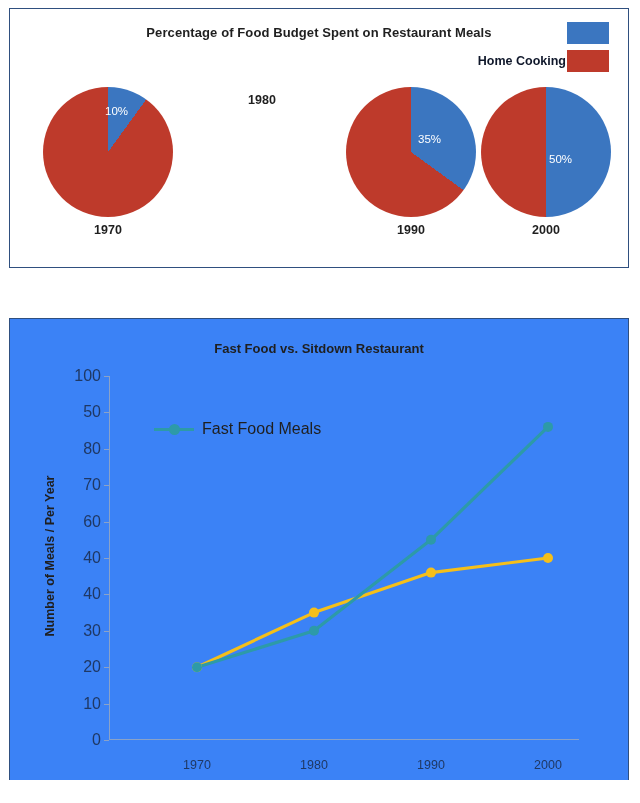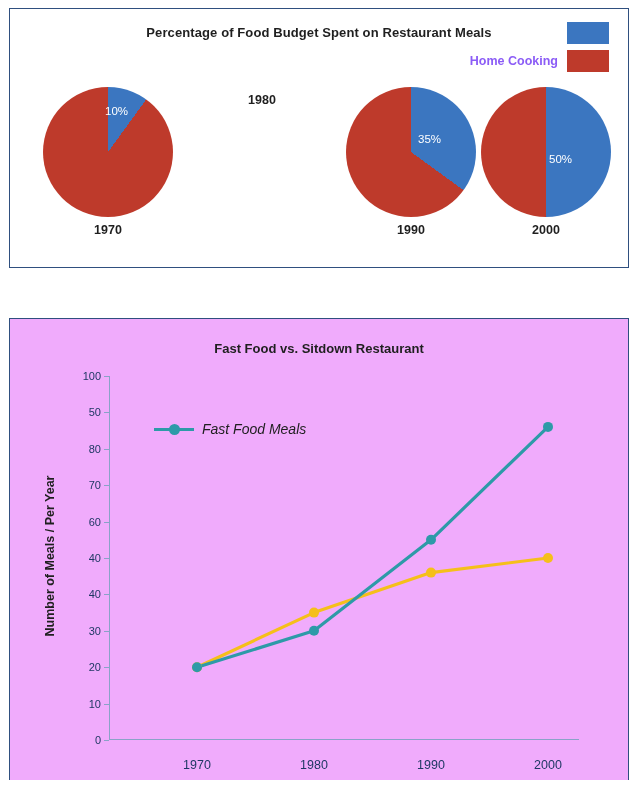--- a/index.html
+++ b/index.html
@@ -47,22 +47,21 @@
   }
   .legend-row {
     display: flex;
     align-items: center;
     justify-content: flex-end;
     height: 28px;
   }
   .legend-label {
     font-size: 12.5px;
     font-weight: bold;
-    color: #8b5cf6;
-    margin-right: 8px;
+    color: #0f172a;
     white-space: nowrap;
   }
   .legend-swatch {
     width: 42px;
     height: 22px;
     border: 1px solid #ffffff;
   }
 
   .pies {
     position: absolute;
@@ -104,21 +103,21 @@
   }
 
   
   .line-panel {
     position: absolute;
     left: 9px;
     top: 318px;
     width: 620px;
     height: 476px;
     border: 1px solid #2f4f7f;
-    background: #f0abfc;
+    background: #3b82f6;
     box-sizing: border-box;
   }
   .line-title {
     position: absolute;
     left: 0;
     top: 22px;
     width: 100%;
     text-align: center;
     font-size: 13px;
     font-weight: bold;
@@ -155,21 +154,21 @@
     left: 0;
     bottom: 0;
     width: 470px;
     height: 1px;
     background: #8aa2c8;
   }
   .ytick {
     position: absolute;
     right: 100%;
     margin-right: 8px;
-    font-size: 11px;
+    font-size: 16px;
     color: #1f3864;
     transform: translateY(-50%);
     white-space: nowrap;
   }
   .ytick-mark {
     position: absolute;
     left: -5px;
     width: 5px;
     height: 1px;
     background: #8aa2c8;
@@ -216,24 +215,23 @@
   }
   .lgd2-dot {
     position: absolute;
     left: 15px;
     top: 2px;
     width: 11px;
     height: 11px;
     border-radius: 50%;
   }
   .lgd2-label {
-    font-size: 14px;
-    color: #1f1f1f;
-    white-space: nowrap;
-    font-style: italic;
+    font-size: 16px;
+    color: #1f1f1f;
+    white-space: nowrap;
   }
 </style>
 </head>
 <body>
 
 <div class="page">
 
   <div class="pie-panel">
 
     <div class="pie-title">Percentage of Food Budget Spent on Restaurant Meals</div>

